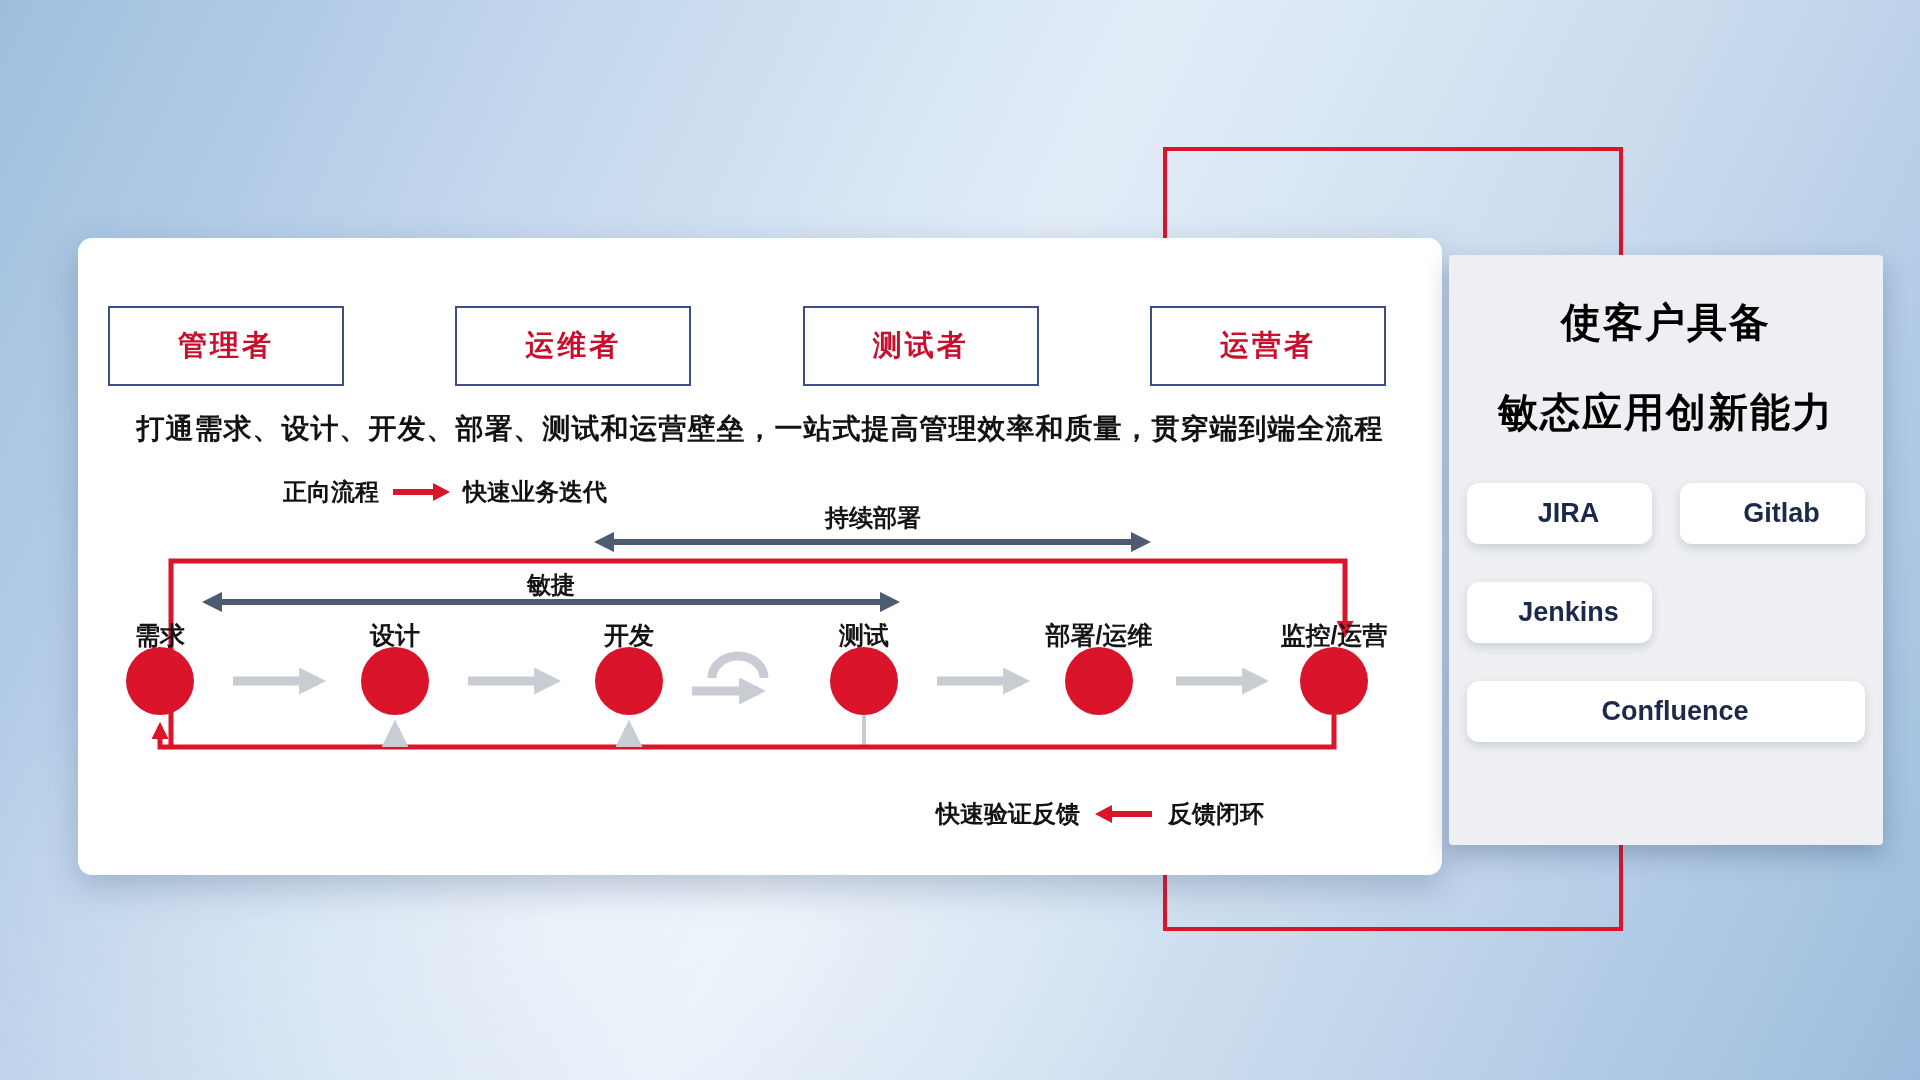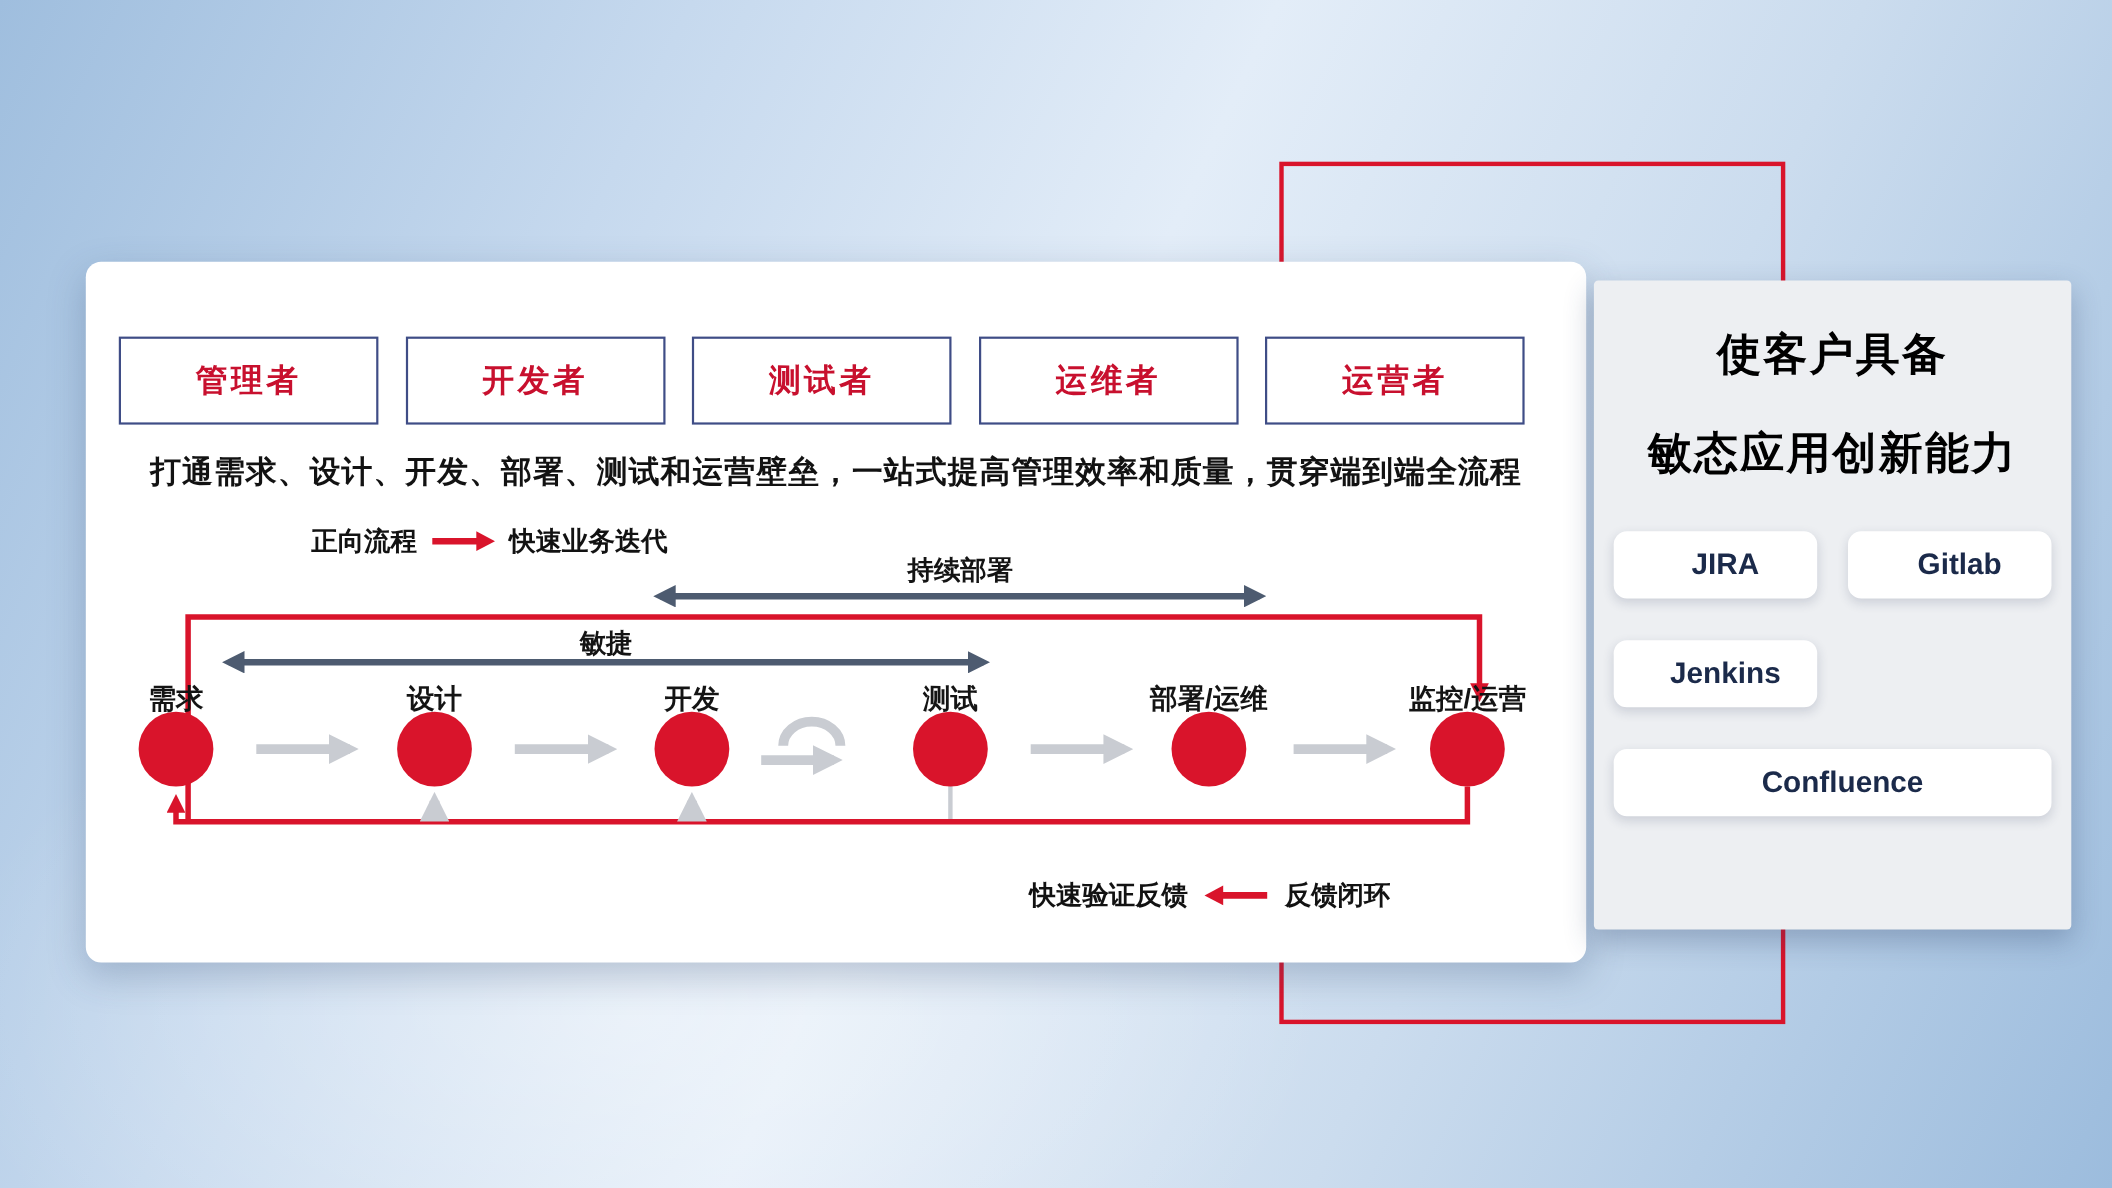--- a/index.html
+++ b/index.html
@@ -88,27 +88,24 @@
 
   <div class="red-outline"></div>
 
   <div class="card">
 
     <div class="roles">
       <div class="role-box">
           <span>管理者</span>
         </div>
       <div class="role-box">
-          <span>开发者</span>
+          <span>运维者</span>
         </div>
       <div class="role-box">
           <span>测试者</span>
-        </div>
-      <div class="role-box">
-          <span>运维者</span>
         </div>
       <div class="role-box">
           <span>运营者</span>
         </div>
     </div>
 
     <div class="subtitle">打通需求、设计、开发、部署、测试和运营壁垒，一站式提高管理效率和质量，贯穿端到端全流程</div>
 
     <div class="legend legend-forward">
       <span>正向流程</span>

